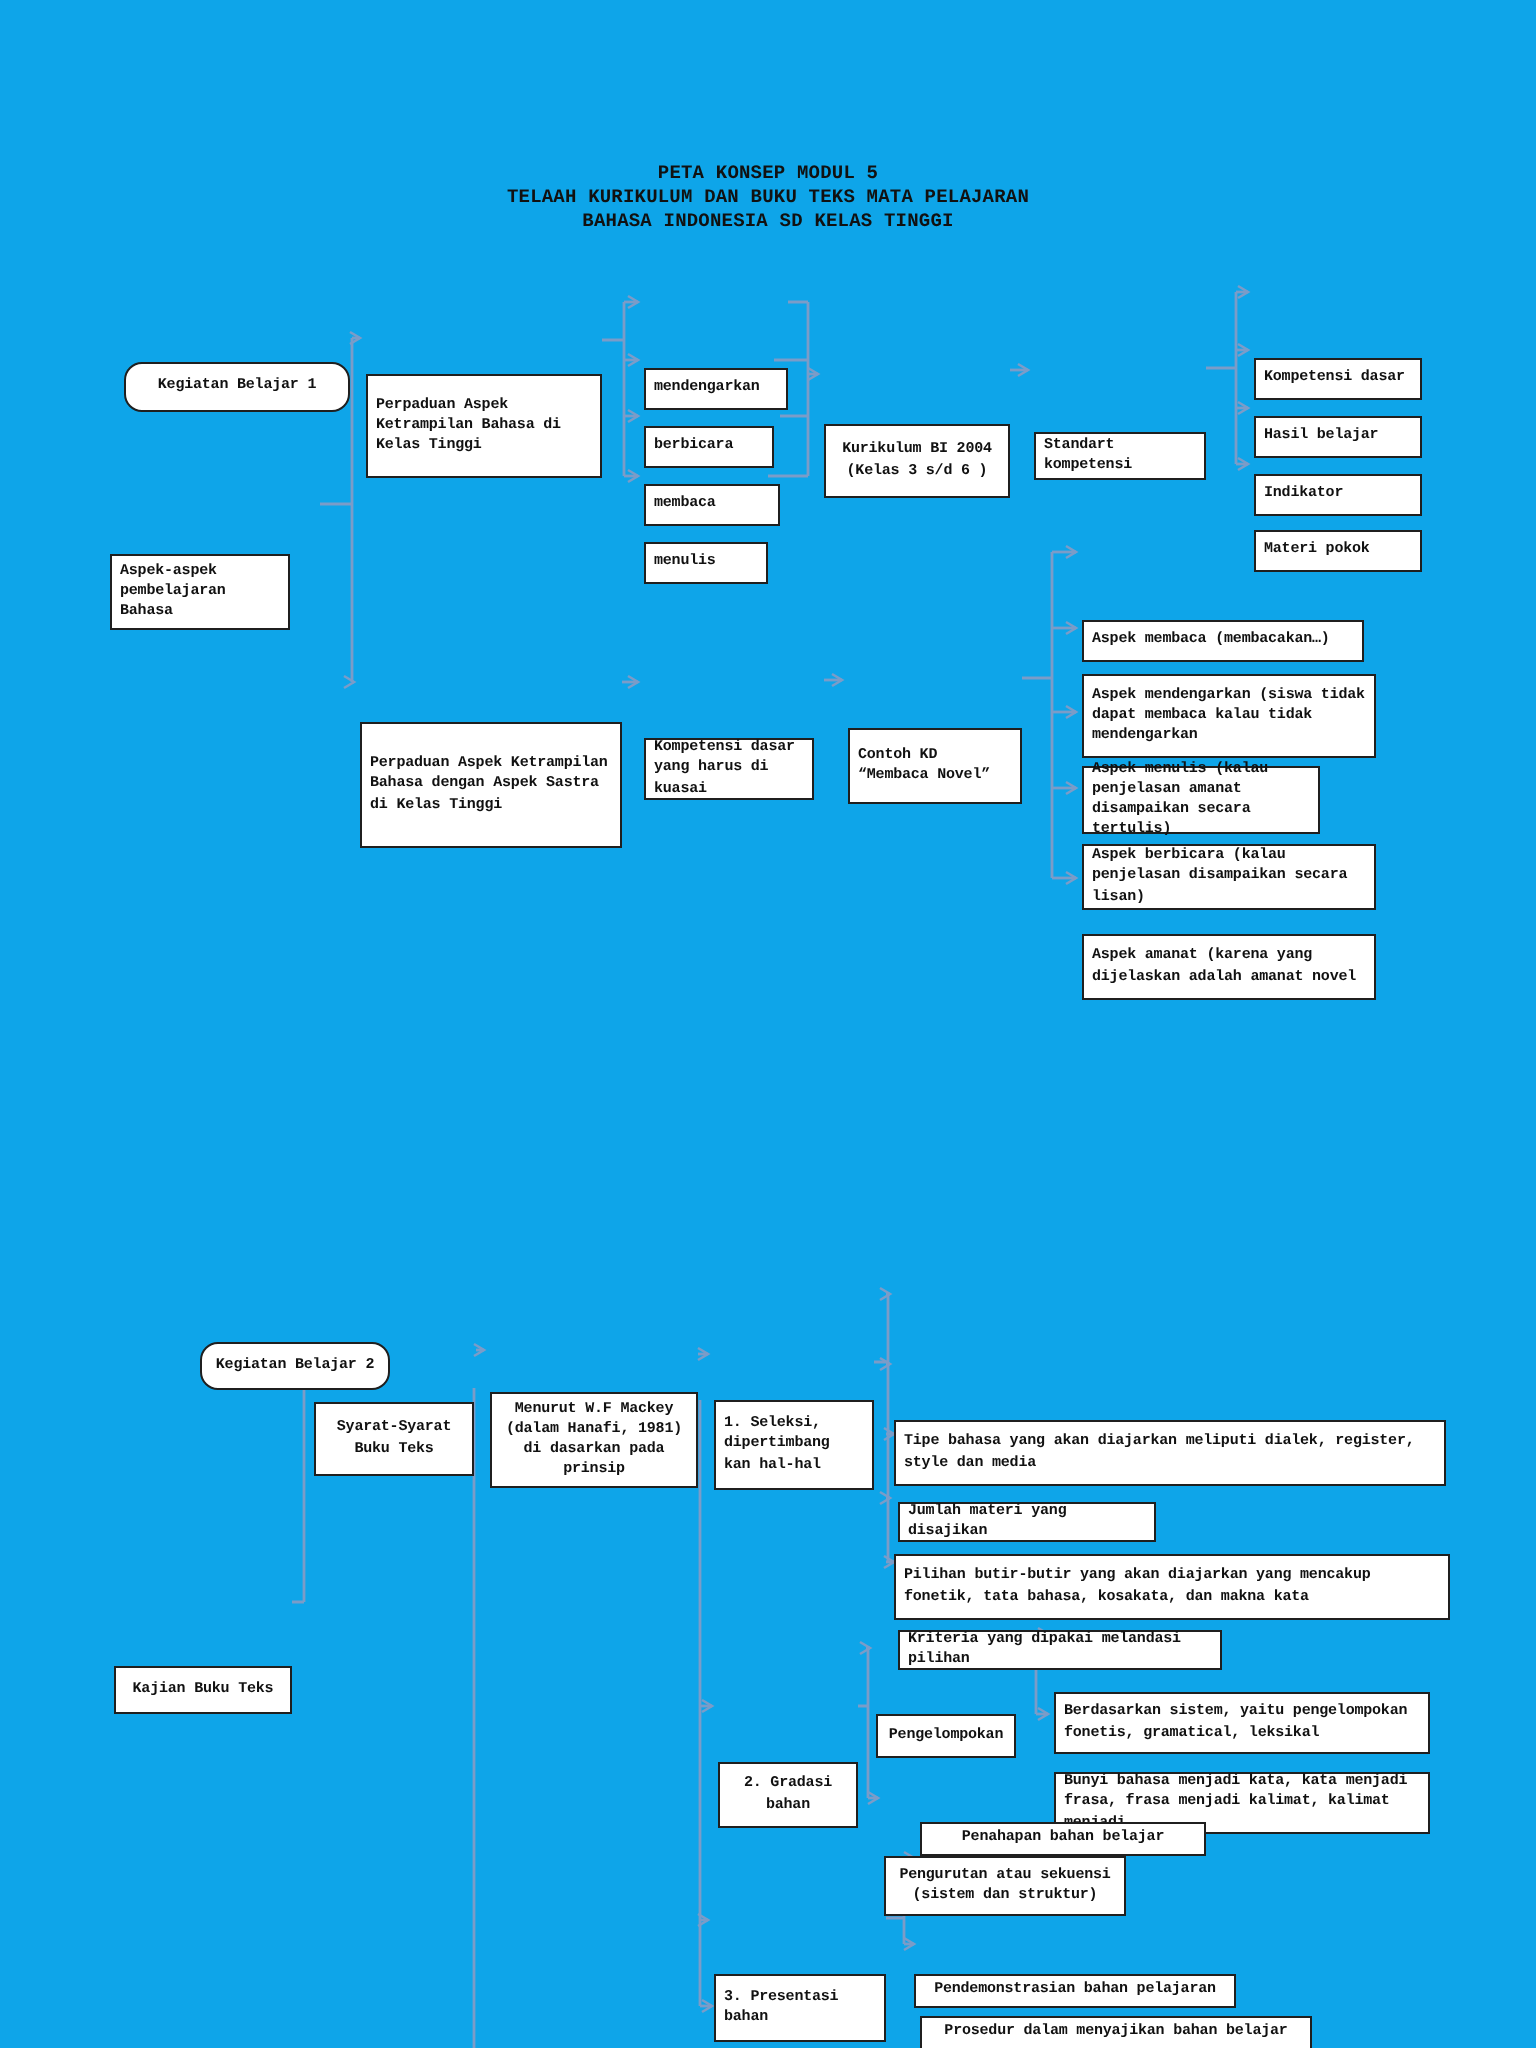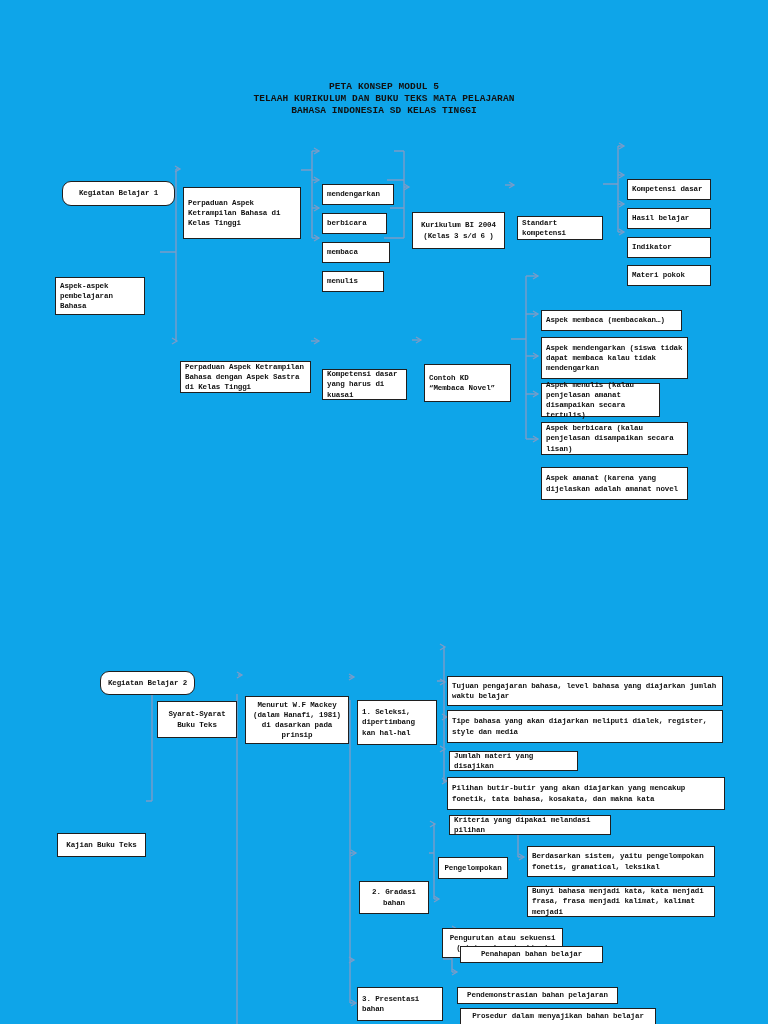--- a/index.html
+++ b/index.html
@@ -139,43 +139,42 @@
   <div class="node" style="left:322px;top:140px;width:72px;height:21px">mendengarkan</div>
   <div class="node" style="left:322px;top:169px;width:65px;height:21px">berbicara</div>
   <div class="node" style="left:322px;top:198px;width:68px;height:21px">membaca</div>
   <div class="node" style="left:322px;top:227px;width:62px;height:21px">menulis</div>
   <div class="node center" style="left:412px;top:168px;width:93px;height:37px">Kurikulum BI 2004 (Kelas 3 s/d  6 )</div>
   <div class="node" style="left:517px;top:172px;width:86px;height:24px">Standart kompetensi</div>
   <div class="node" style="left:627px;top:135px;width:84px;height:21px">Kompetensi dasar</div>
   <div class="node" style="left:627px;top:164px;width:84px;height:21px">Hasil belajar</div>
   <div class="node" style="left:627px;top:193px;width:84px;height:21px">Indikator</div>
   <div class="node" style="left:627px;top:221px;width:84px;height:21px">Materi pokok</div>
-  <div class="node" style="left:180px;top:317px;width:131px;height:32px">Perpaduan  Aspek Ketrampilan Bahasa dengan Aspek Sastra di Kelas Tinggi</div>
+  <div class="node" style="left:180px;top:317px;width:131px;height:63px">Perpaduan  Aspek Ketrampilan Bahasa dengan Aspek Sastra di Kelas Tinggi</div>
   <div class="node" style="left:322px;top:325px;width:85px;height:31px">Kompetensi dasar yang harus di kuasai</div>
   <div class="node" style="left:424px;top:320px;width:87px;height:38px">Contoh KD “Membaca Novel”</div>
   <div class="node" style="left:541px;top:266px;width:141px;height:21px">Aspek membaca (membacakan…)</div>
   <div class="node" style="left:541px;top:293px;width:147px;height:42px">Aspek mendengarkan (siswa tidak dapat membaca kalau tidak mendengarkan</div>
   <div class="node" style="left:541px;top:339px;width:119px;height:34px">Aspek menulis (kalau penjelasan amanat disampaikan secara tertulis)</div>
   <div class="node" style="left:541px;top:378px;width:147px;height:33px">Aspek berbicara (kalau penjelasan disampaikan secara lisan)</div>
   <div class="node" style="left:541px;top:423px;width:147px;height:33px">Aspek amanat (karena yang dijelaskan adalah amanat novel</div>
 
   <div class="node round center" style="left:100px;top:627px;width:95px;height:24px">Kegiatan Belajar 2</div>
   <div class="node center" style="left:57px;top:789px;width:89px;height:24px">Kajian Buku Teks</div>
   <div class="node center" style="left:157px;top:657px;width:80px;height:37px">Syarat-Syarat Buku Teks</div>
   <div class="node center" style="left:245px;top:652px;width:104px;height:48px">Menurut W.F Mackey (dalam Hanafi, 1981) di dasarkan pada prinsip</div>
   <div class="node" style="left:357px;top:656px;width:80px;height:45px">1.  Seleksi, dipertimbang kan hal-hal</div>
-  <div class="node" style="left:447px;top:632px;width:276px;height:30px">Tujuan pengajaran bahasa, level bahasa yang diajarkan jumlah waktu belajar</div>
   <div class="node" style="left:447px;top:666px;width:276px;height:33px">Tipe bahasa yang akan diajarkan meliputi dialek, register, style dan media</div>
   <div class="node" style="left:449px;top:707px;width:129px;height:20px">Jumlah materi yang disajikan</div>
   <div class="node" style="left:447px;top:733px;width:278px;height:33px">Pilihan butir-butir yang akan diajarkan yang mencakup fonetik, tata bahasa, kosakata, dan makna kata</div>
   <div class="node" style="left:449px;top:771px;width:162px;height:20px">Kriteria yang dipakai melandasi pilihan</div>
   <div class="node center" style="left:359px;top:837px;width:70px;height:33px">2. Gradasi bahan</div>
   <div class="node center" style="left:438px;top:813px;width:70px;height:22px">Pengelompokan</div>
   <div class="node center" style="left:442px;top:884px;width:121px;height:30px">Pengurutan atau sekuensi (sistem dan struktur)</div>
   <div class="node" style="left:527px;top:802px;width:188px;height:31px">Berdasarkan sistem, yaitu pengelompokan fonetis, gramatical, leksikal</div>
   <div class="node" style="left:527px;top:842px;width:188px;height:31px">Bunyi bahasa menjadi kata, kata menjadi frasa, frasa menjadi kalimat, kalimat menjadi</div>
   <div class="node" style="left:357px;top:943px;width:86px;height:34px">3. Presentasi bahan</div>
-  <div class="node center" style="left:460px;top:902px;width:143px;height:17px">Penahapan bahan belajar</div>
+  <div class="node center" style="left:460px;top:867px;width:143px;height:17px">Penahapan bahan belajar</div>
   <div class="node center" style="left:457px;top:943px;width:161px;height:17px">Pendemonstrasian bahan pelajaran</div>
   <div class="node center" style="left:460px;top:964px;width:196px;height:17px">Prosedur dalam menyajikan bahan belajar</div>
   <div class="node center" style="left:359px;top:987px;width:80px;height:33px">4. Repetisi Bahan</div>
 
 </div>
 
 </body></html>

